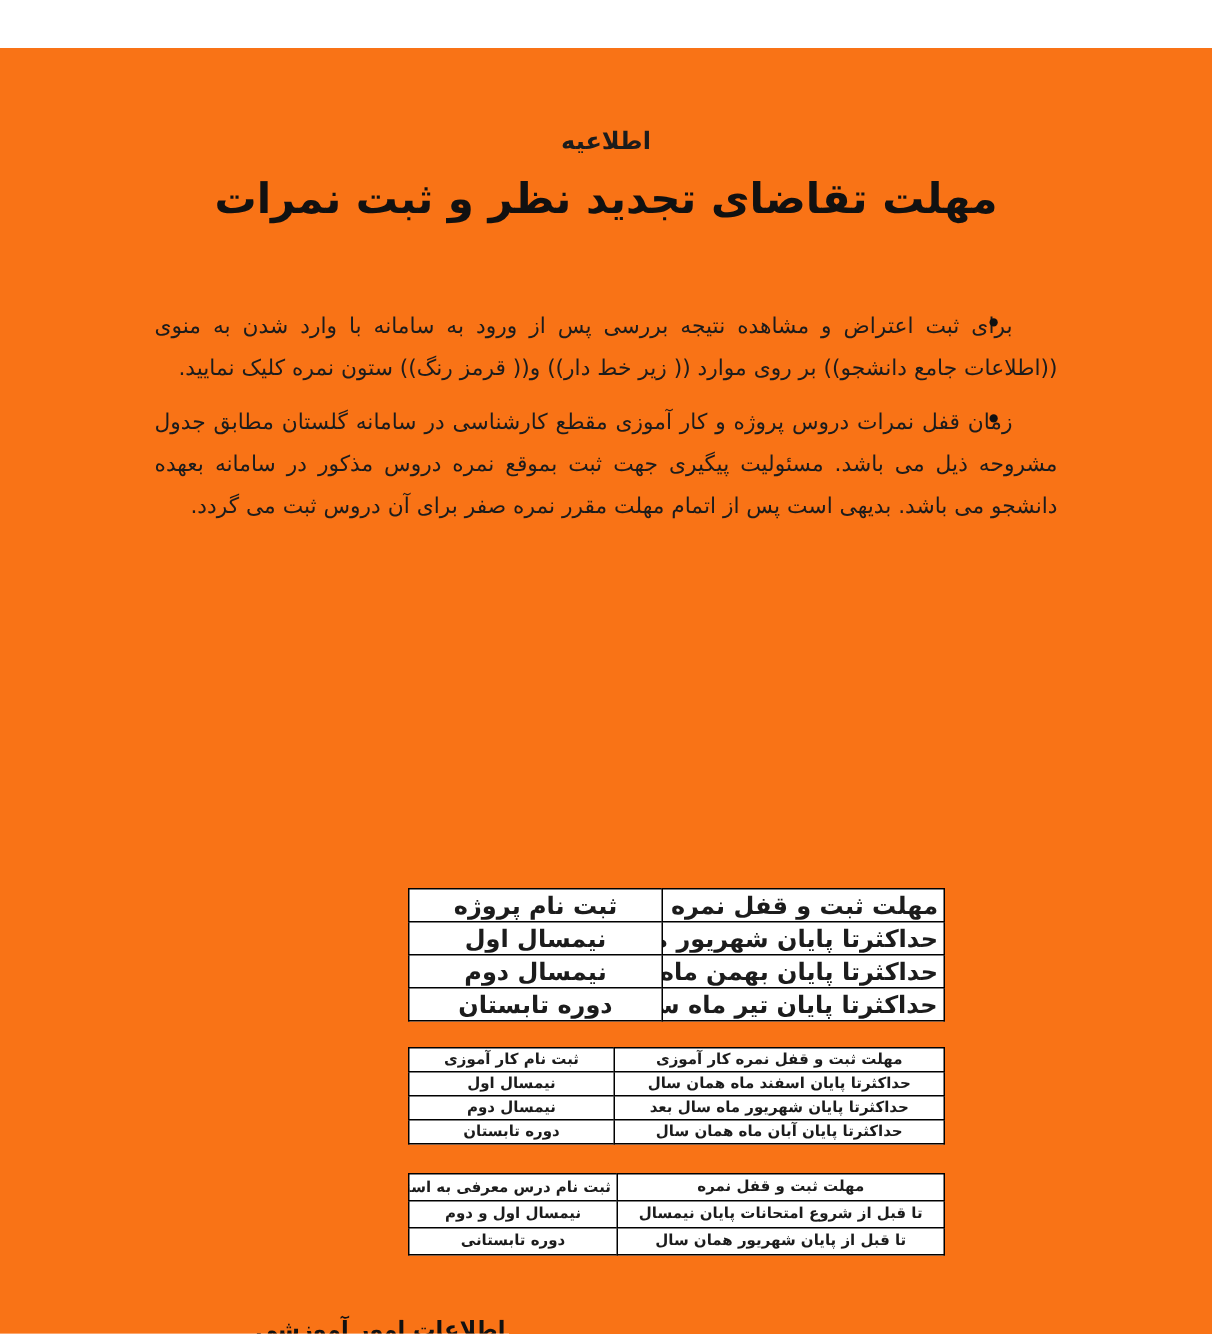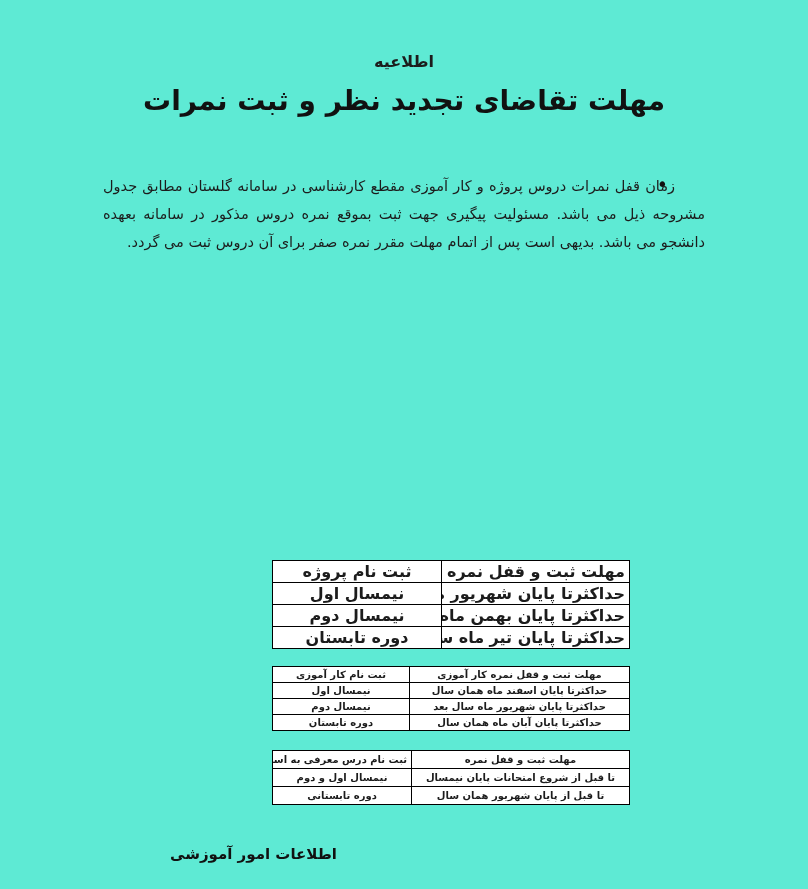--- a/index.html
+++ b/index.html
@@ -1,21 +1,21 @@
 <!DOCTYPE html>
 <html lang="fa" dir="rtl"><head>
 <meta charset="utf-8">
 <style>
   html,body{margin:0;padding:0;}
   body{
     width:808px;height:889px;background:#ffffff;
     font-family:"DejaVu Sans",sans-serif;color:#1c1c1c;
     position:relative;overflow:hidden;direction:rtl;
   }
-  .page{position:absolute;inset:0;background:#5eead4;}
+  .page{position:absolute;inset:0;background:#f97316;margin-top:32px;}
 
   .kicker{
     position:absolute;top:52px;left:0;right:0;
     text-align:center;font-weight:700;font-size:16px;color:#1c1c1c;
   }
   .title{
     position:absolute;top:84px;left:0;right:0;
     text-align:center;font-weight:700;font-size:28px;color:#111;
     letter-spacing:0;
   }
@@ -61,20 +61,21 @@
 </style>
 </head>
 <body>
 
 <div class="page">
 
   <div class="kicker">اطلاعیه</div>
   <div class="title">مهلت تقاضای تجدید نظر و ثبت نمرات</div>
 
   <ul class="bullets">
+    <li>برای ثبت اعتراض و مشاهده نتیجه بررسی پس از ورود به سامانه با وارد شدن به منوی ((اطلاعات جامع دانشجو)) بر روی موارد (( زیر خط دار)) و(( قرمز رنگ)) ستون نمره کلیک نمایید.</li>
     <li>زمان قفل نمرات دروس پروژه و کار آموزی مقطع کارشناسی در سامانه گلستان مطابق جدول مشروحه ذیل می باشد. مسئولیت پیگیری جهت ثبت بموقع نمره دروس مذکور در سامانه بعهده دانشجو می باشد. بدیهی است پس از اتمام مهلت مقرر نمره صفر برای آن دروس ثبت می گردد.</li>
   </ul>
 
   <table class="sched" id="table-project">
     <colgroup>
         <col style="width:188px">
         <col style="width:169px">
       </colgroup>
     <tbody>
       <tr>

